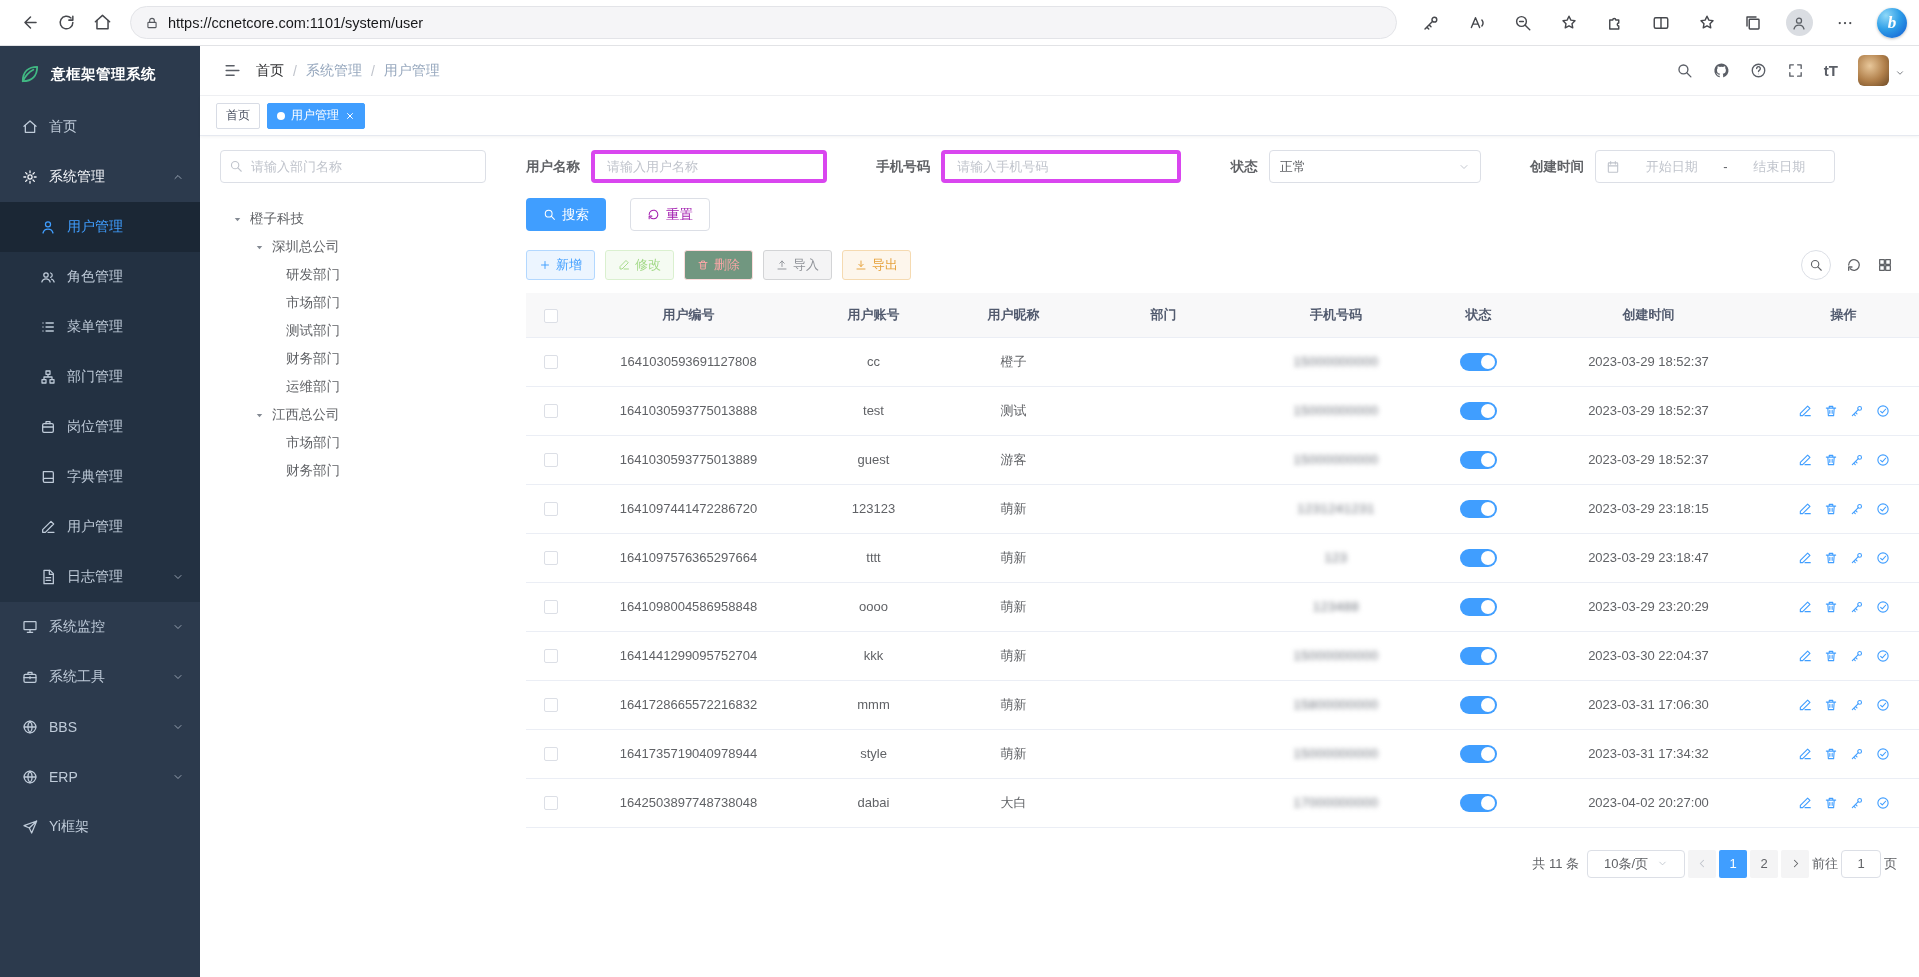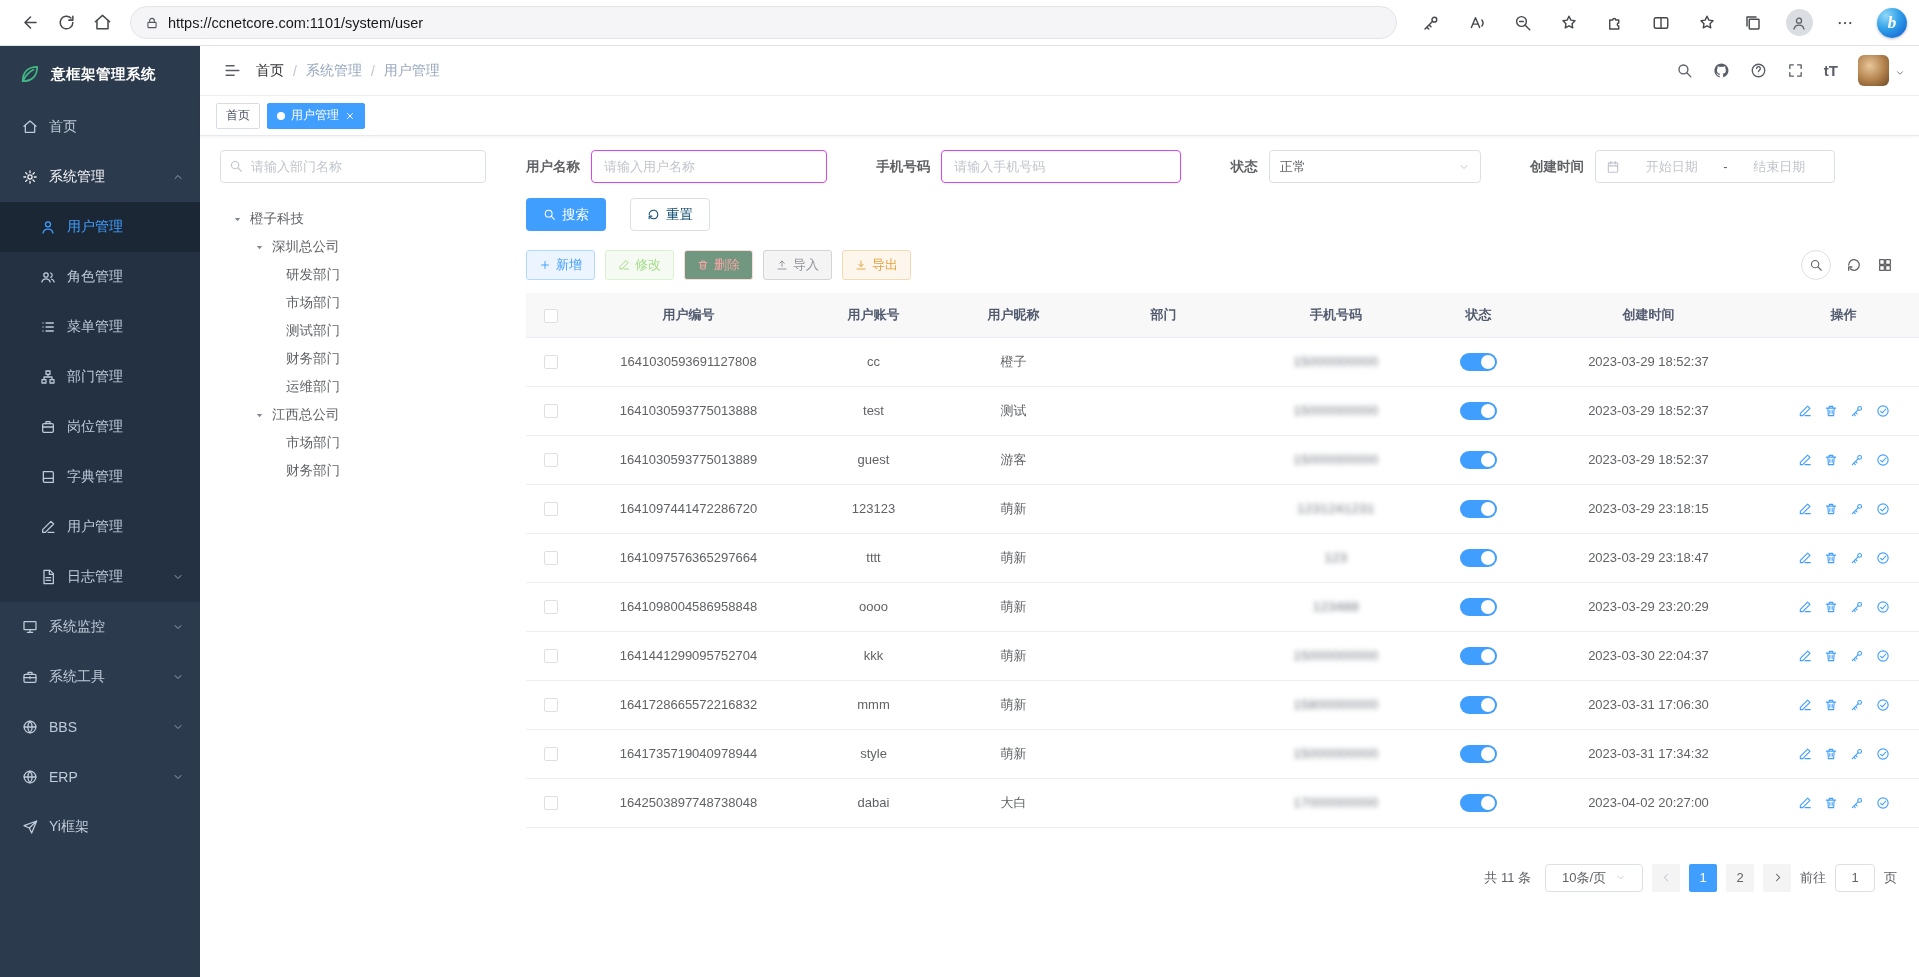--- a/index.html
+++ b/index.html
@@ -66,36 +66,36 @@
 .tree-item{height:28px;display:flex;align-items:center;font-size:13.5px;color:#606266;cursor:pointer}
 .tree-caret{font-size:11px;color:#848a93;width:14px;margin-right:6px;display:inline-flex;justify-content:center}
 .tree-item.lv0{padding-left:10px}
 .tree-item.lv1{padding-left:32px}
 .tree-item.lv2{padding-left:46px}
 
 .right-panel{flex:1;min-width:0}
 .filter-row{display:flex;align-items:center;justify-content:space-between;padding-right:64px;margin-bottom:15px}
 .f-group{display:flex;align-items:center}
 .f-group>label{font-size:13.5px;font-weight:700;color:#606266;margin-right:11px;white-space:nowrap}
-.f-input{height:33px;border:1px solid #d946ef;border-radius:4px;padding:0 12px;font-size:13px;color:#606266;outline:none}
+.f-input{height:33px;border:4px solid #d946ef;border-radius:4px;padding:0 12px;font-size:13px;color:#606266;outline:none}
 .f-input::placeholder{color:#c0c4cc}
 .w236{width:236px}.w240{width:240px}
 .f-select{width:212px;height:33px;border:1px solid #dcdfe6;border-radius:4px;display:flex;align-items:center;padding:0 10px;cursor:pointer;background:#fff}
 .sel-value{font-size:13px;color:#606266;flex:1}
 .sel-chev{font-size:12px;color:#c0c4cc}
 .f-daterange{width:240px;height:33px;border:1px solid #dcdfe6;border-radius:4px;display:flex;align-items:center;gap:7px;padding:0 10px;cursor:pointer;background:#fff}
 .f-daterange .cal{font-size:14px;color:#c0c4cc}
 .f-daterange .ph{font-size:13px;color:#c0c4cc;flex:1;text-align:center;white-space:nowrap}
 .f-daterange .dsep{font-size:13px;color:#606266}
 
 .btn-row{display:flex;gap:24px;margin-bottom:19px}
 .btn{height:33px;display:inline-flex;align-items:center;gap:6px;padding:0 16px;border-radius:4px;font-size:13.5px;cursor:pointer;border:1px solid transparent;background:#fff}
 .btn .bi{font-size:13px}
 .btn.primary{background:#409eff;color:#fff}
-.btn.plain{border-color:#dcdfe6;color:#0c4a6e}
+.btn.plain{border-color:#dcdfe6;color:#a21caf}
 
 .toolbar-row{display:flex;align-items:center;gap:10px;margin-bottom:13px}
 .tbtn{height:30px;display:inline-flex;align-items:center;gap:5px;padding:0 12px;border-radius:3px;font-size:13px;cursor:pointer;border:1px solid}
 .tbtn .bi{font-size:12px}
 .tbtn.add{color:#409eff;background:#ecf5ff;border-color:#b3d8ff}
 .tbtn.edit{color:#67c23a;background:#f0f9eb;border-color:#c2e7b0;opacity:.6}
 .tbtn.del{color:#f56c6c;background:#14532d;border-color:#fbc4c4;opacity:.6}
 .tbtn.imp{color:#909399;background:#f4f4f5;border-color:#d3d4d6}
 .tbtn.exp{color:#e6a23c;background:#fdf6ec;border-color:#f5dab1}
 .tool-icons{margin-left:auto;display:flex;align-items:center;gap:15px;padding-right:6px}
@@ -105,21 +105,21 @@
 .user-table{width:100%;border-collapse:collapse;table-layout:fixed}
 .user-table th{height:44px;background:#f8f8f9;color:#515a6e;font-size:13px;font-weight:700;border-bottom:1px solid #ebeef5;text-align:center;white-space:nowrap}
 .user-table td{height:49px;font-size:13px;color:#606266;border-bottom:1px solid #ebeef5;text-align:center;overflow:hidden;white-space:nowrap}
 .checkbox{width:14px;height:14px;border:1px solid #dcdfe6;border-radius:2px;background:#fff;display:inline-block;cursor:pointer;vertical-align:middle}
 .phone-blur{filter:blur(2.5px);color:#6d727b;letter-spacing:.5px}
 .switch{width:37px;height:18px;border-radius:10px;background:#409eff;display:inline-block;position:relative;cursor:pointer;vertical-align:middle}
 .switch::after{content:"";position:absolute;top:2px;right:2px;width:14px;height:14px;border-radius:50%;background:#fff}
 .row-actions{display:flex;justify-content:center;gap:12px;color:#409eff}
 .row-actions .act{font-size:14px;cursor:pointer}
 
-.pagination{display:flex;align-items:center;justify-content:flex-end;gap:9px;margin-top:36px;font-size:13px;color:#606266;padding-right:2px}
+.pagination{display:flex;align-items:center;justify-content:flex-end;gap:3px;margin-top:22px;font-size:13px;color:#606266;padding-right:2px}
 .pg-total{margin-right:5px}
 .page-size{width:98px;height:28px;border:1px solid #dcdfe6;border-radius:4px;display:flex;align-items:center;justify-content:space-between;padding:0 16px;cursor:pointer;font-size:13px;color:#606266;background:#fff}
 .page-size .ps-chev{font-size:11px;color:#c0c4cc}
 .pg-btn{min-width:28px;height:28px;border-radius:2px;background:#f4f4f5;color:#606266;font-size:13px;display:inline-flex;align-items:center;justify-content:center}
 .pg-btn.prev{color:#c0c4cc}
 .pg-btn.active{background:#409eff;color:#fff}
 .goto-input{width:40px;height:28px;border:1px solid #dcdfe6;border-radius:4px;text-align:center;font-size:13px;color:#606266;outline:none}
 </style>
 </head>
 <body>

